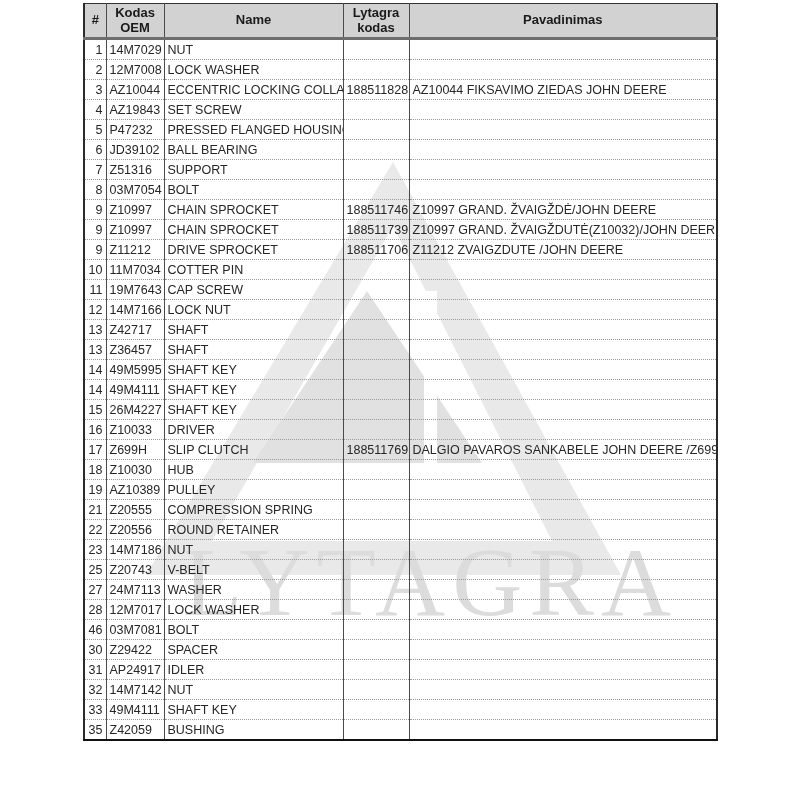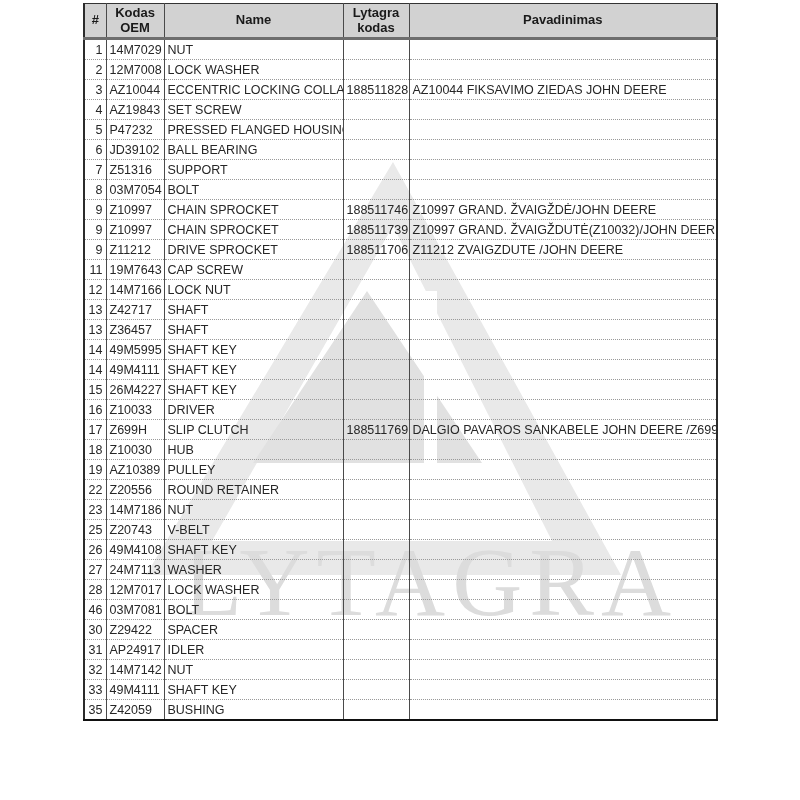--- a/index.html
+++ b/index.html
@@ -174,20 +174,27 @@
           <td class="cell-pavadinimas">Z10997 GRAND. ŽVAIGŽDUTĖ(Z10032)/JOHN DEERE</td>
         </tr>
         <tr>
           <td class="cell-num">9</td>
           <td class="cell-oem">Z11212</td>
           <td class="cell-name">DRIVE SPROCKET</td>
           <td class="cell-lytagra-code">188511706</td>
           <td class="cell-pavadinimas">Z11212 ZVAIGZDUTE /JOHN DEERE</td>
         </tr>
         <tr>
+          <td class="cell-num">10</td>
+          <td class="cell-oem">11M7034</td>
+          <td class="cell-name">COTTER PIN</td>
+          <td class="cell-lytagra-code"></td>
+          <td class="cell-pavadinimas"></td>
+        </tr>
+        <tr>
           <td class="cell-num">11</td>
           <td class="cell-oem">19M7643</td>
           <td class="cell-name">CAP SCREW</td>
           <td class="cell-lytagra-code"></td>
           <td class="cell-pavadinimas"></td>
         </tr>
         <tr>
           <td class="cell-num">12</td>
           <td class="cell-oem">14M7166</td>
           <td class="cell-name">LOCK NUT</td>
@@ -251,20 +258,27 @@
           <td class="cell-pavadinimas"></td>
         </tr>
         <tr>
           <td class="cell-num">19</td>
           <td class="cell-oem">AZ10389</td>
           <td class="cell-name">PULLEY</td>
           <td class="cell-lytagra-code"></td>
           <td class="cell-pavadinimas"></td>
         </tr>
         <tr>
+          <td class="cell-num">21</td>
+          <td class="cell-oem">Z20555</td>
+          <td class="cell-name">COMPRESSION SPRING</td>
+          <td class="cell-lytagra-code"></td>
+          <td class="cell-pavadinimas"></td>
+        </tr>
+        <tr>
           <td class="cell-num">22</td>
           <td class="cell-oem">Z20556</td>
           <td class="cell-name">ROUND RETAINER</td>
           <td class="cell-lytagra-code"></td>
           <td class="cell-pavadinimas"></td>
         </tr>
         <tr>
           <td class="cell-num">23</td>
           <td class="cell-oem">14M7186</td>
           <td class="cell-name">NUT</td>
@@ -272,27 +286,20 @@
           <td class="cell-pavadinimas"></td>
         </tr>
         <tr>
           <td class="cell-num">25</td>
           <td class="cell-oem">Z20743</td>
           <td class="cell-name">V-BELT</td>
           <td class="cell-lytagra-code"></td>
           <td class="cell-pavadinimas"></td>
         </tr>
         <tr>
-          <td class="cell-num">26</td>
-          <td class="cell-oem">49M4108</td>
-          <td class="cell-name">SHAFT KEY</td>
-          <td class="cell-lytagra-code"></td>
-          <td class="cell-pavadinimas"></td>
-        </tr>
-        <tr>
           <td class="cell-num">27</td>
           <td class="cell-oem">24M7113</td>
           <td class="cell-name">WASHER</td>
           <td class="cell-lytagra-code"></td>
           <td class="cell-pavadinimas"></td>
         </tr>
         <tr>
           <td class="cell-num">28</td>
           <td class="cell-oem">12M7017</td>
           <td class="cell-name">LOCK WASHER</td>

